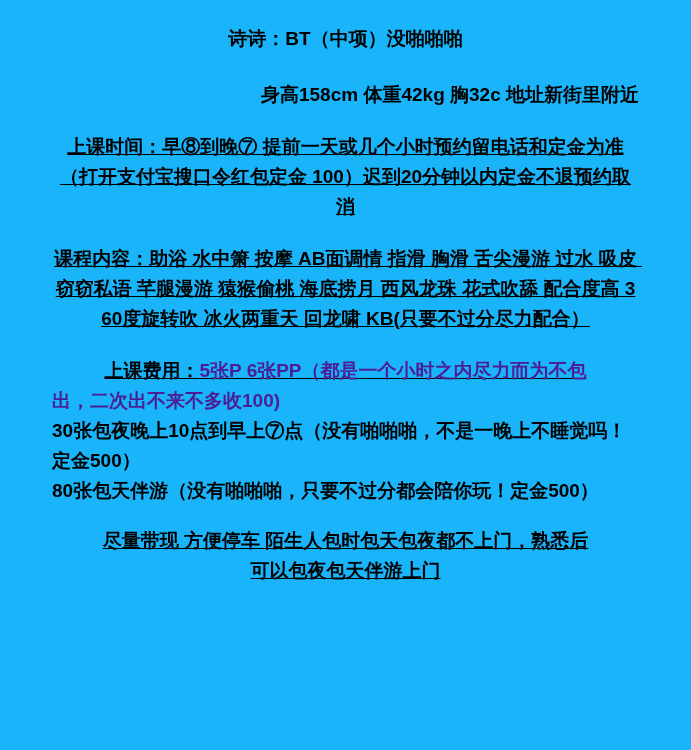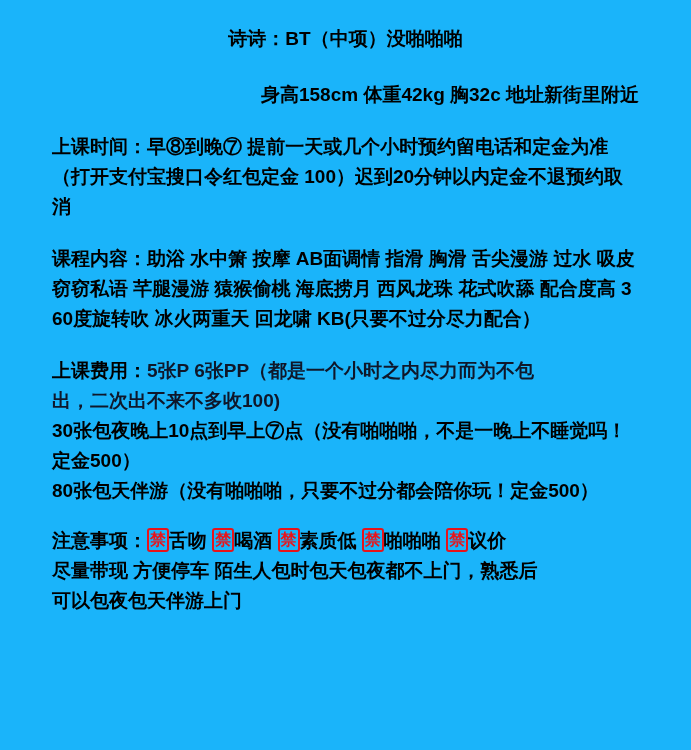--- a/index.html
+++ b/index.html
@@ -21,40 +21,40 @@
     padding: 0 52px;
     color: #000000;
   }
   .line {
     font-size: 19px;
     line-height: 30px;
     font-weight: bold;
     white-space: pre-wrap;
     word-break: break-all;
   }
-  .left { text-align: left; }
+  .left { text-align: center; text-decoration: underline; }
   .title {
     margin-top: 24px;
     text-align: center;
     font-size: 19px;
     line-height: 30px;
     font-weight: bold;
   }
   .stats {
     margin-top: 26px;
     text-align: right;
     font-size: 19px;
     line-height: 30px;
     font-weight: bold;
   }
   .block {
     margin-top: 22px;
   }
   .block.tight { margin-top: 20px; }
-  .red { color: #0f172a; }
+  .red { color: #4c1d95; }
   .plus {
     color: #1fa83c;
     font-weight: bold;
   }
   .ban {
     display: inline-block;
     color: #e8141b;
     border: 2px solid #e8141b;
     border-radius: 3px;
     padding: 0 1px;
@@ -83,18 +83,17 @@
 
 
   <div class="block">
     <div class="line left"><span>上课费用：</span><span class="red">5张P 6张PP（都是一个小时之内尽力而为不包</span></div>
     <div class="line indent-center red">出，二次出不来不多收100)</div>
     <div class="line indent-center">30张包夜晚上10点到早上⑦点（没有啪啪啪，不是一晚上不睡觉吗！定金500）</div>
     <div class="line indent-center">80张包天伴游（没有啪啪啪，只要不过分都会陪你玩！定金500）</div>
   </div>
 
   <div class="block tight">
-    <div class="line left"><span>注意事项：</span><span class="ban">禁</span><span>舌吻</span> <span class="ban">禁</span><span>喝酒</span> <span class="ban">禁</span><span>素质低</span> <span class="ban">禁</span><span>啪啪啪</span> <span class="ban">禁</span><span>议价</span></div>
     <div class="line left">尽量带现 方便停车 陌生人包时包天包夜都不上门，熟悉后</div>
     <div class="line left">可以包夜包天伴游上门</div>
   </div>
 
 </div>
 
 </body></html>

